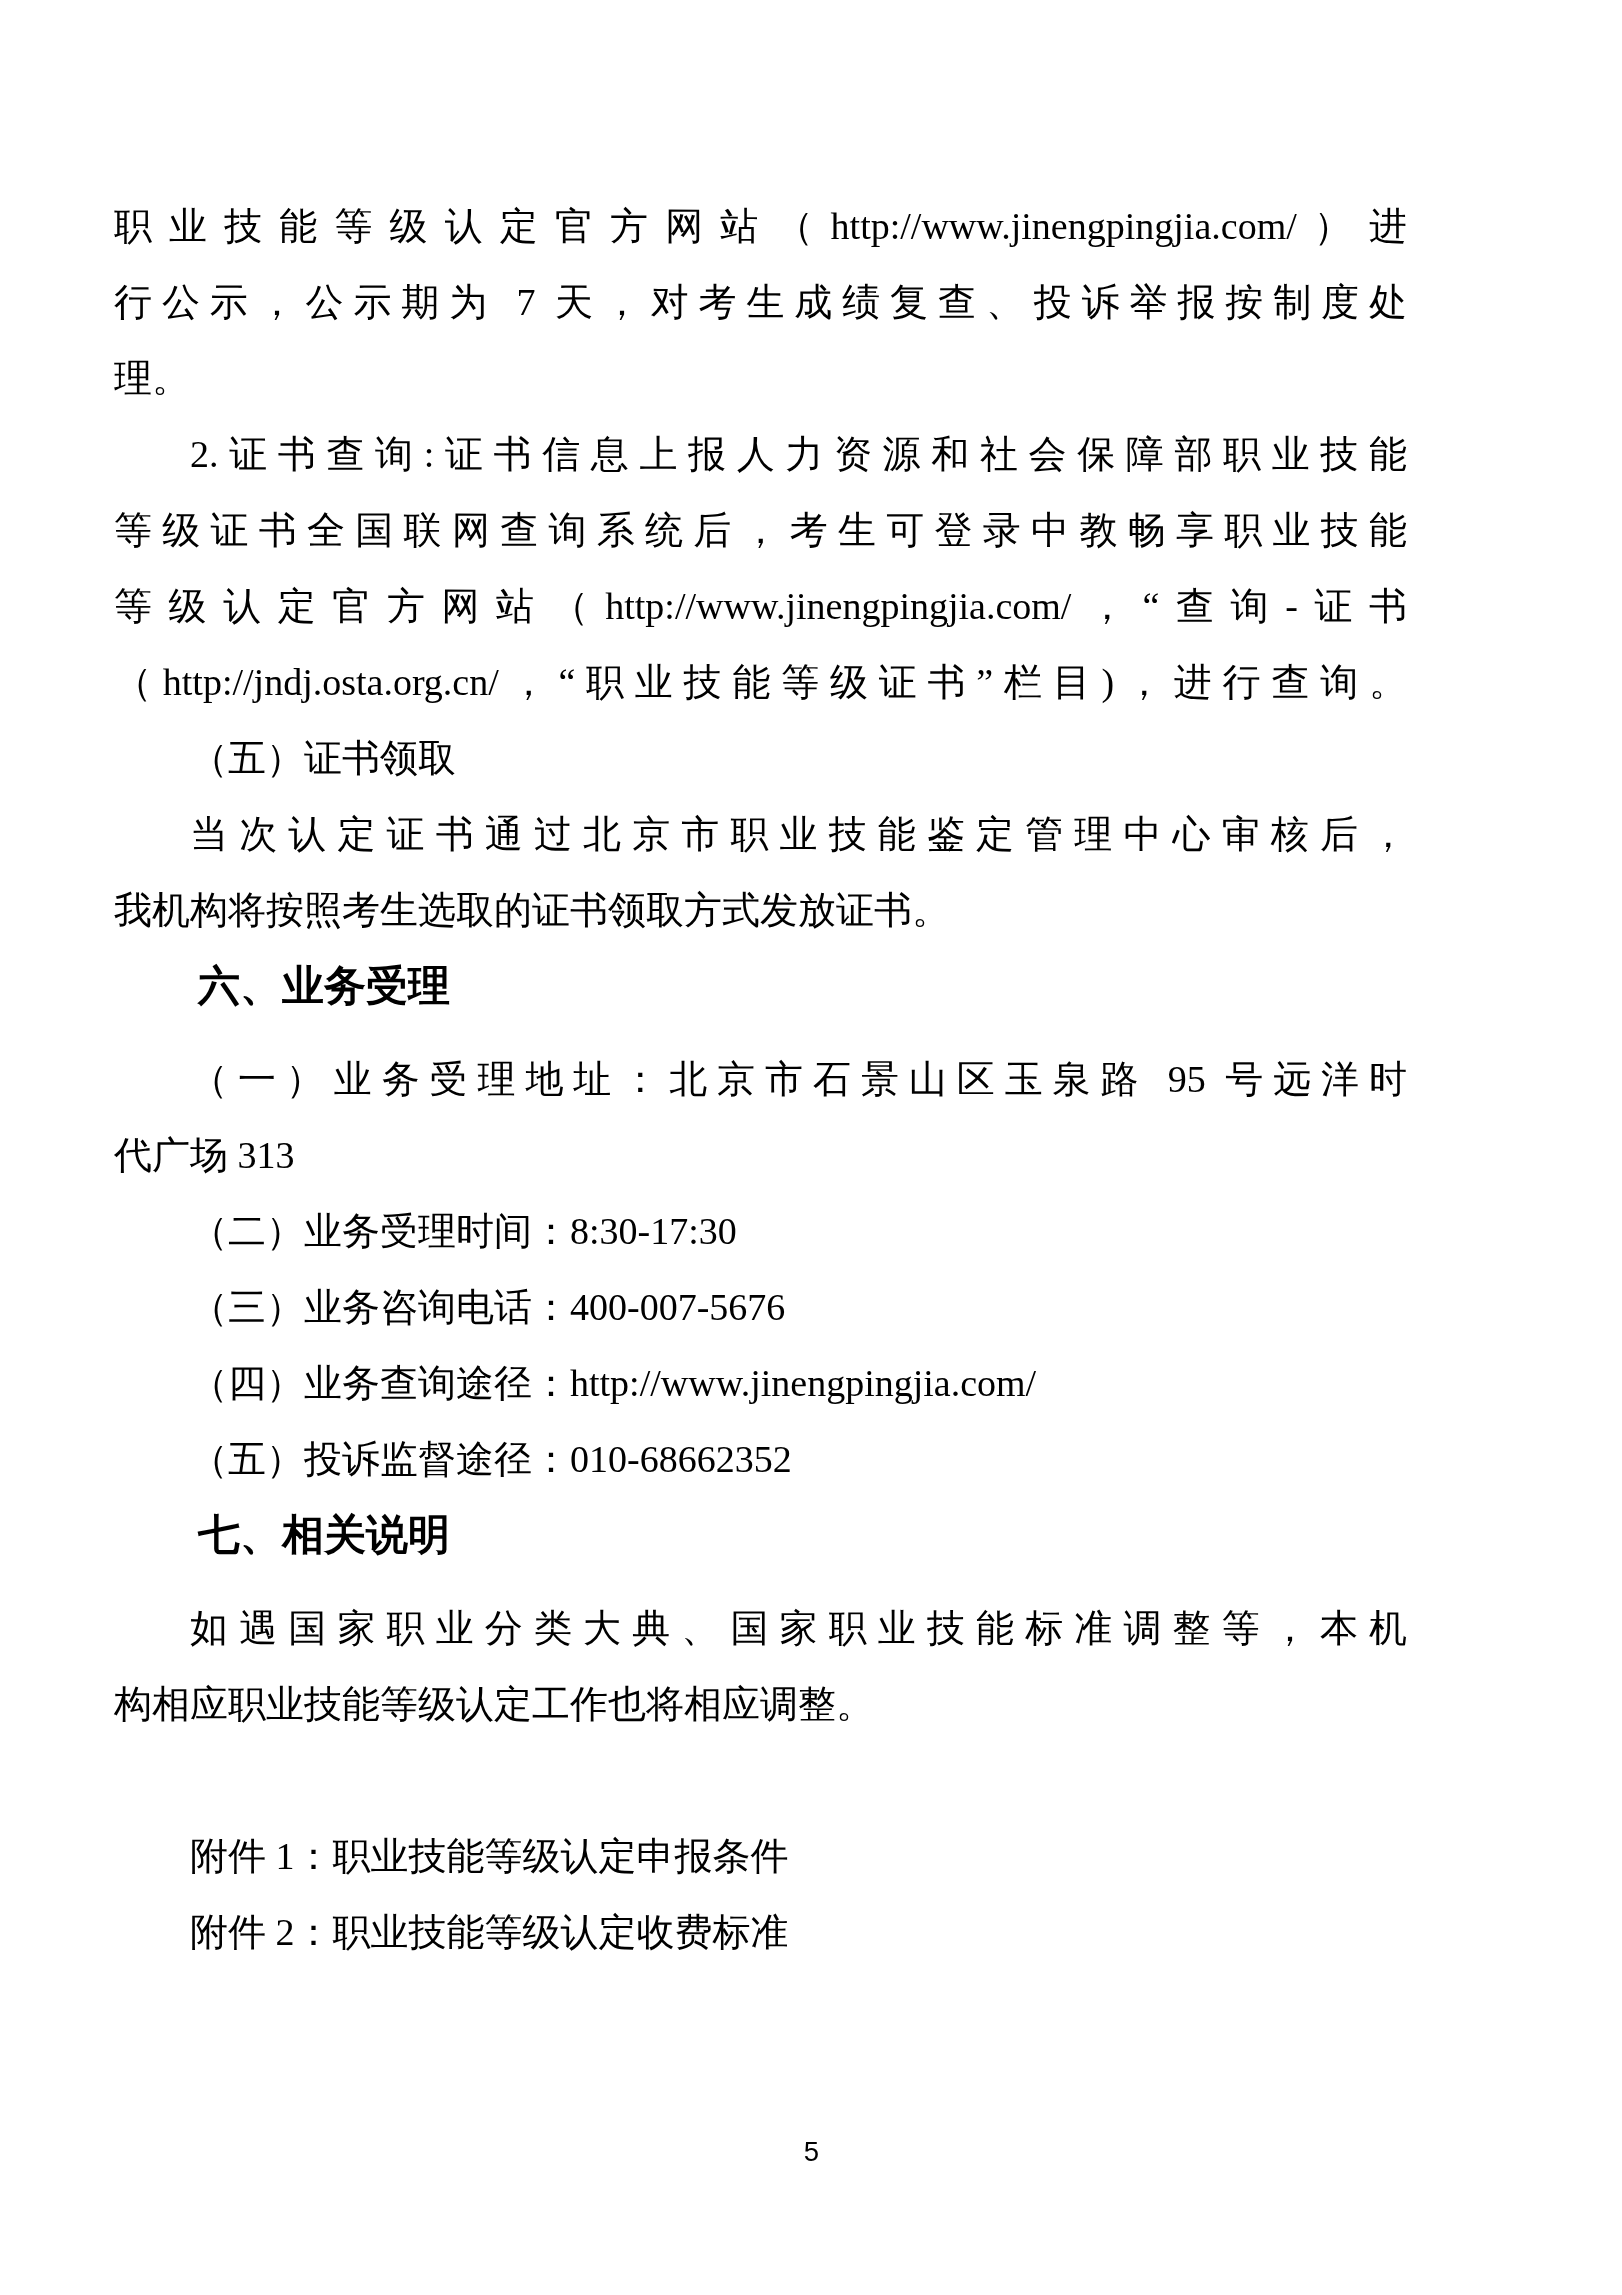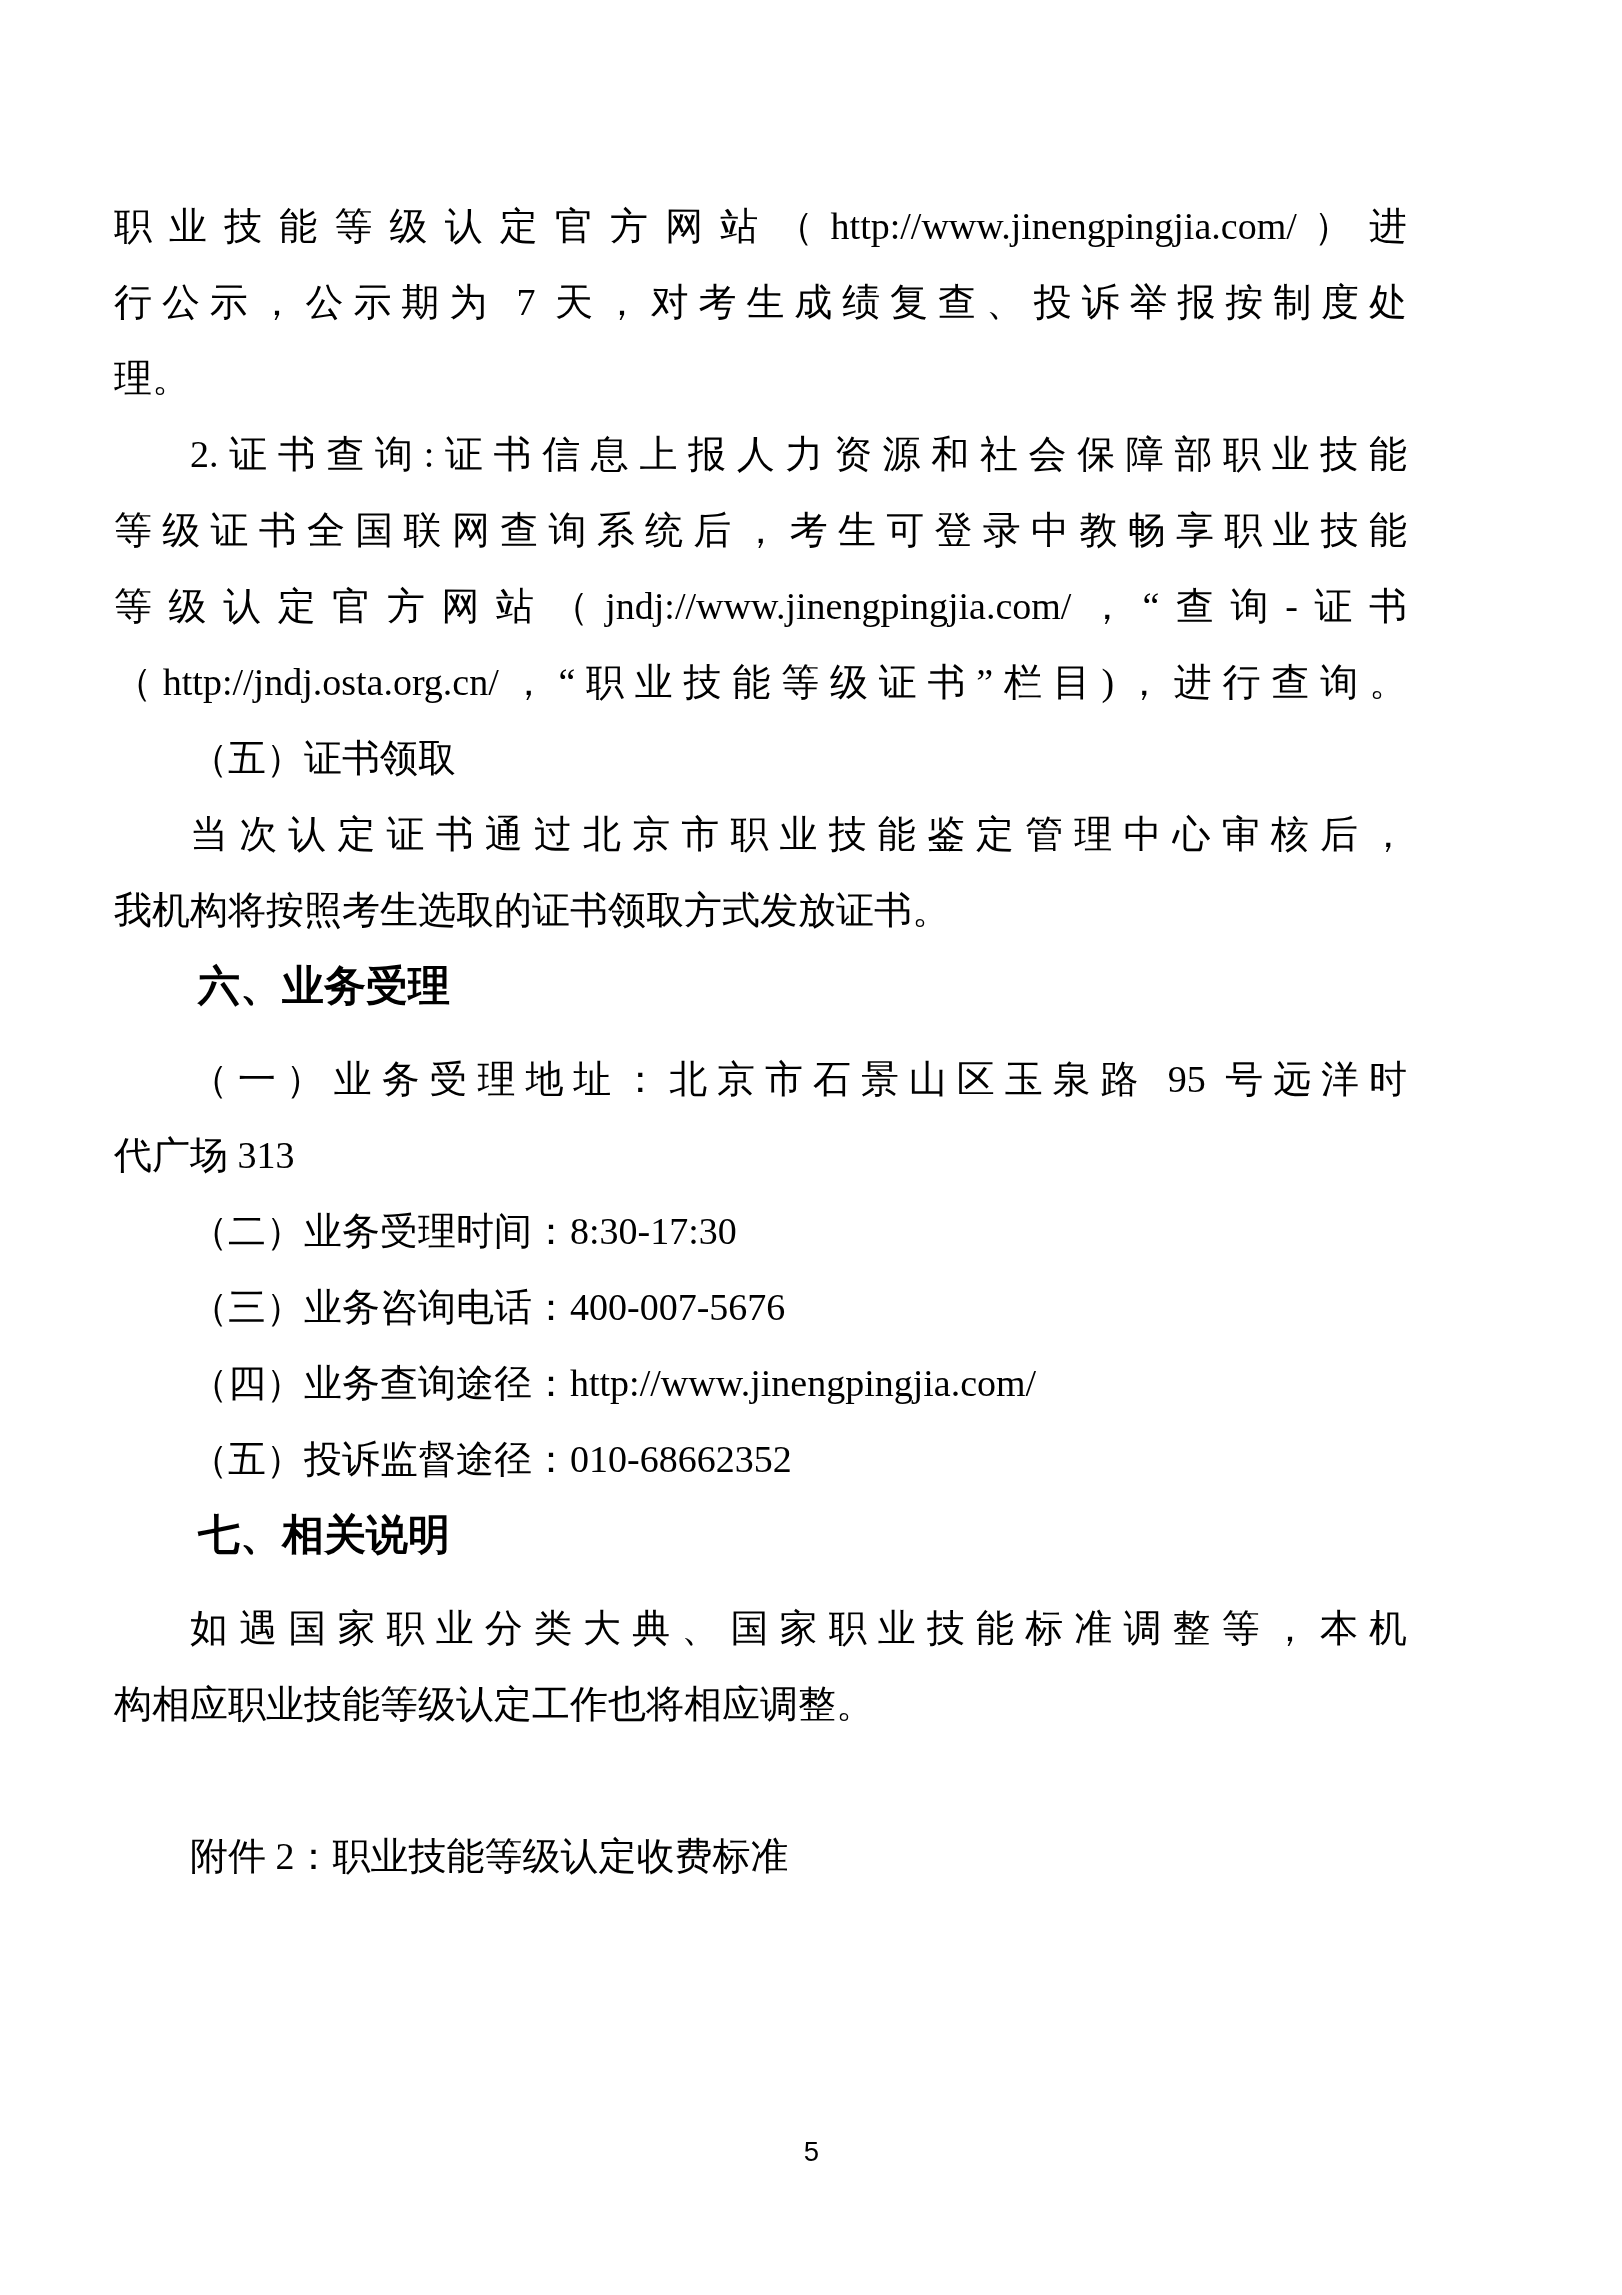--- a/index.html
+++ b/index.html
@@ -57,35 +57,36 @@
 </head>
 <body>
 
 <div class="page">
   <main id="lines">
       <div class="line body fill">职业技能等级认定官方网站（http://www.jinengpingjia.com/）进</div>
       <div class="line body fill">行公示，公示期为 7 天，对考生成绩复查、投诉举报按制度处</div>
       <div class="line body">理。</div>
       <div class="line body indent fill">2.证书查询:证书信息上报人力资源和社会保障部职业技能</div>
       <div class="line body fill">等级证书全国联网查询系统后，考生可登录中教畅享职业技能</div>
-      <div class="line body fill">等级认定官方网站（jndj://www.jinengpingjia.com/，“查询-证书</div>
+      <div class="line body fill">等级认定官方网站（http://www.jinengpingjia.com/，“查询-证书</div>
       <div class="line body fill">（http://jndj.osta.org.cn/，“职业技能等级证书”栏目)，进行查询。</div>
       <div class="line body indent">（五）证书领取</div>
       <div class="line body indent fill">当次认定证书通过北京市职业技能鉴定管理中心审核后，</div>
       <div class="line body">我机构将按照考生选取的证书领取方式发放证书。</div>
       <div class="line heading indent">六、业务受理</div>
       <div class="line body indent fill">（一）业务受理地址：北京市石景山区玉泉路 95 号远洋时</div>
       <div class="line body">代广场 313</div>
       <div class="line body indent">（二）业务受理时间：8:30-17:30</div>
       <div class="line body indent">（三）业务咨询电话：400-007-5676</div>
       <div class="line body indent">（四）业务查询途径：http://www.jinengpingjia.com/</div>
       <div class="line body indent">（五）投诉监督途径：010-68662352</div>
       <div class="line heading indent">七、相关说明</div>
       <div class="line body indent fill">如遇国家职业分类大典、国家职业技能标准调整等，本机</div>
       <div class="line body">构相应职业技能等级认定工作也将相应调整。</div>
       <div class="line blank"></div>
+      <div class="line body indent">附件 1：职业技能等级认定申报条件</div>
       <div class="line body indent">附件 2：职业技能等级认定收费标准</div>
     </main>
   <div class="footer">
     <span class="page-number">5</span>
   </div>
 </div>
 
 
 </body></html>

